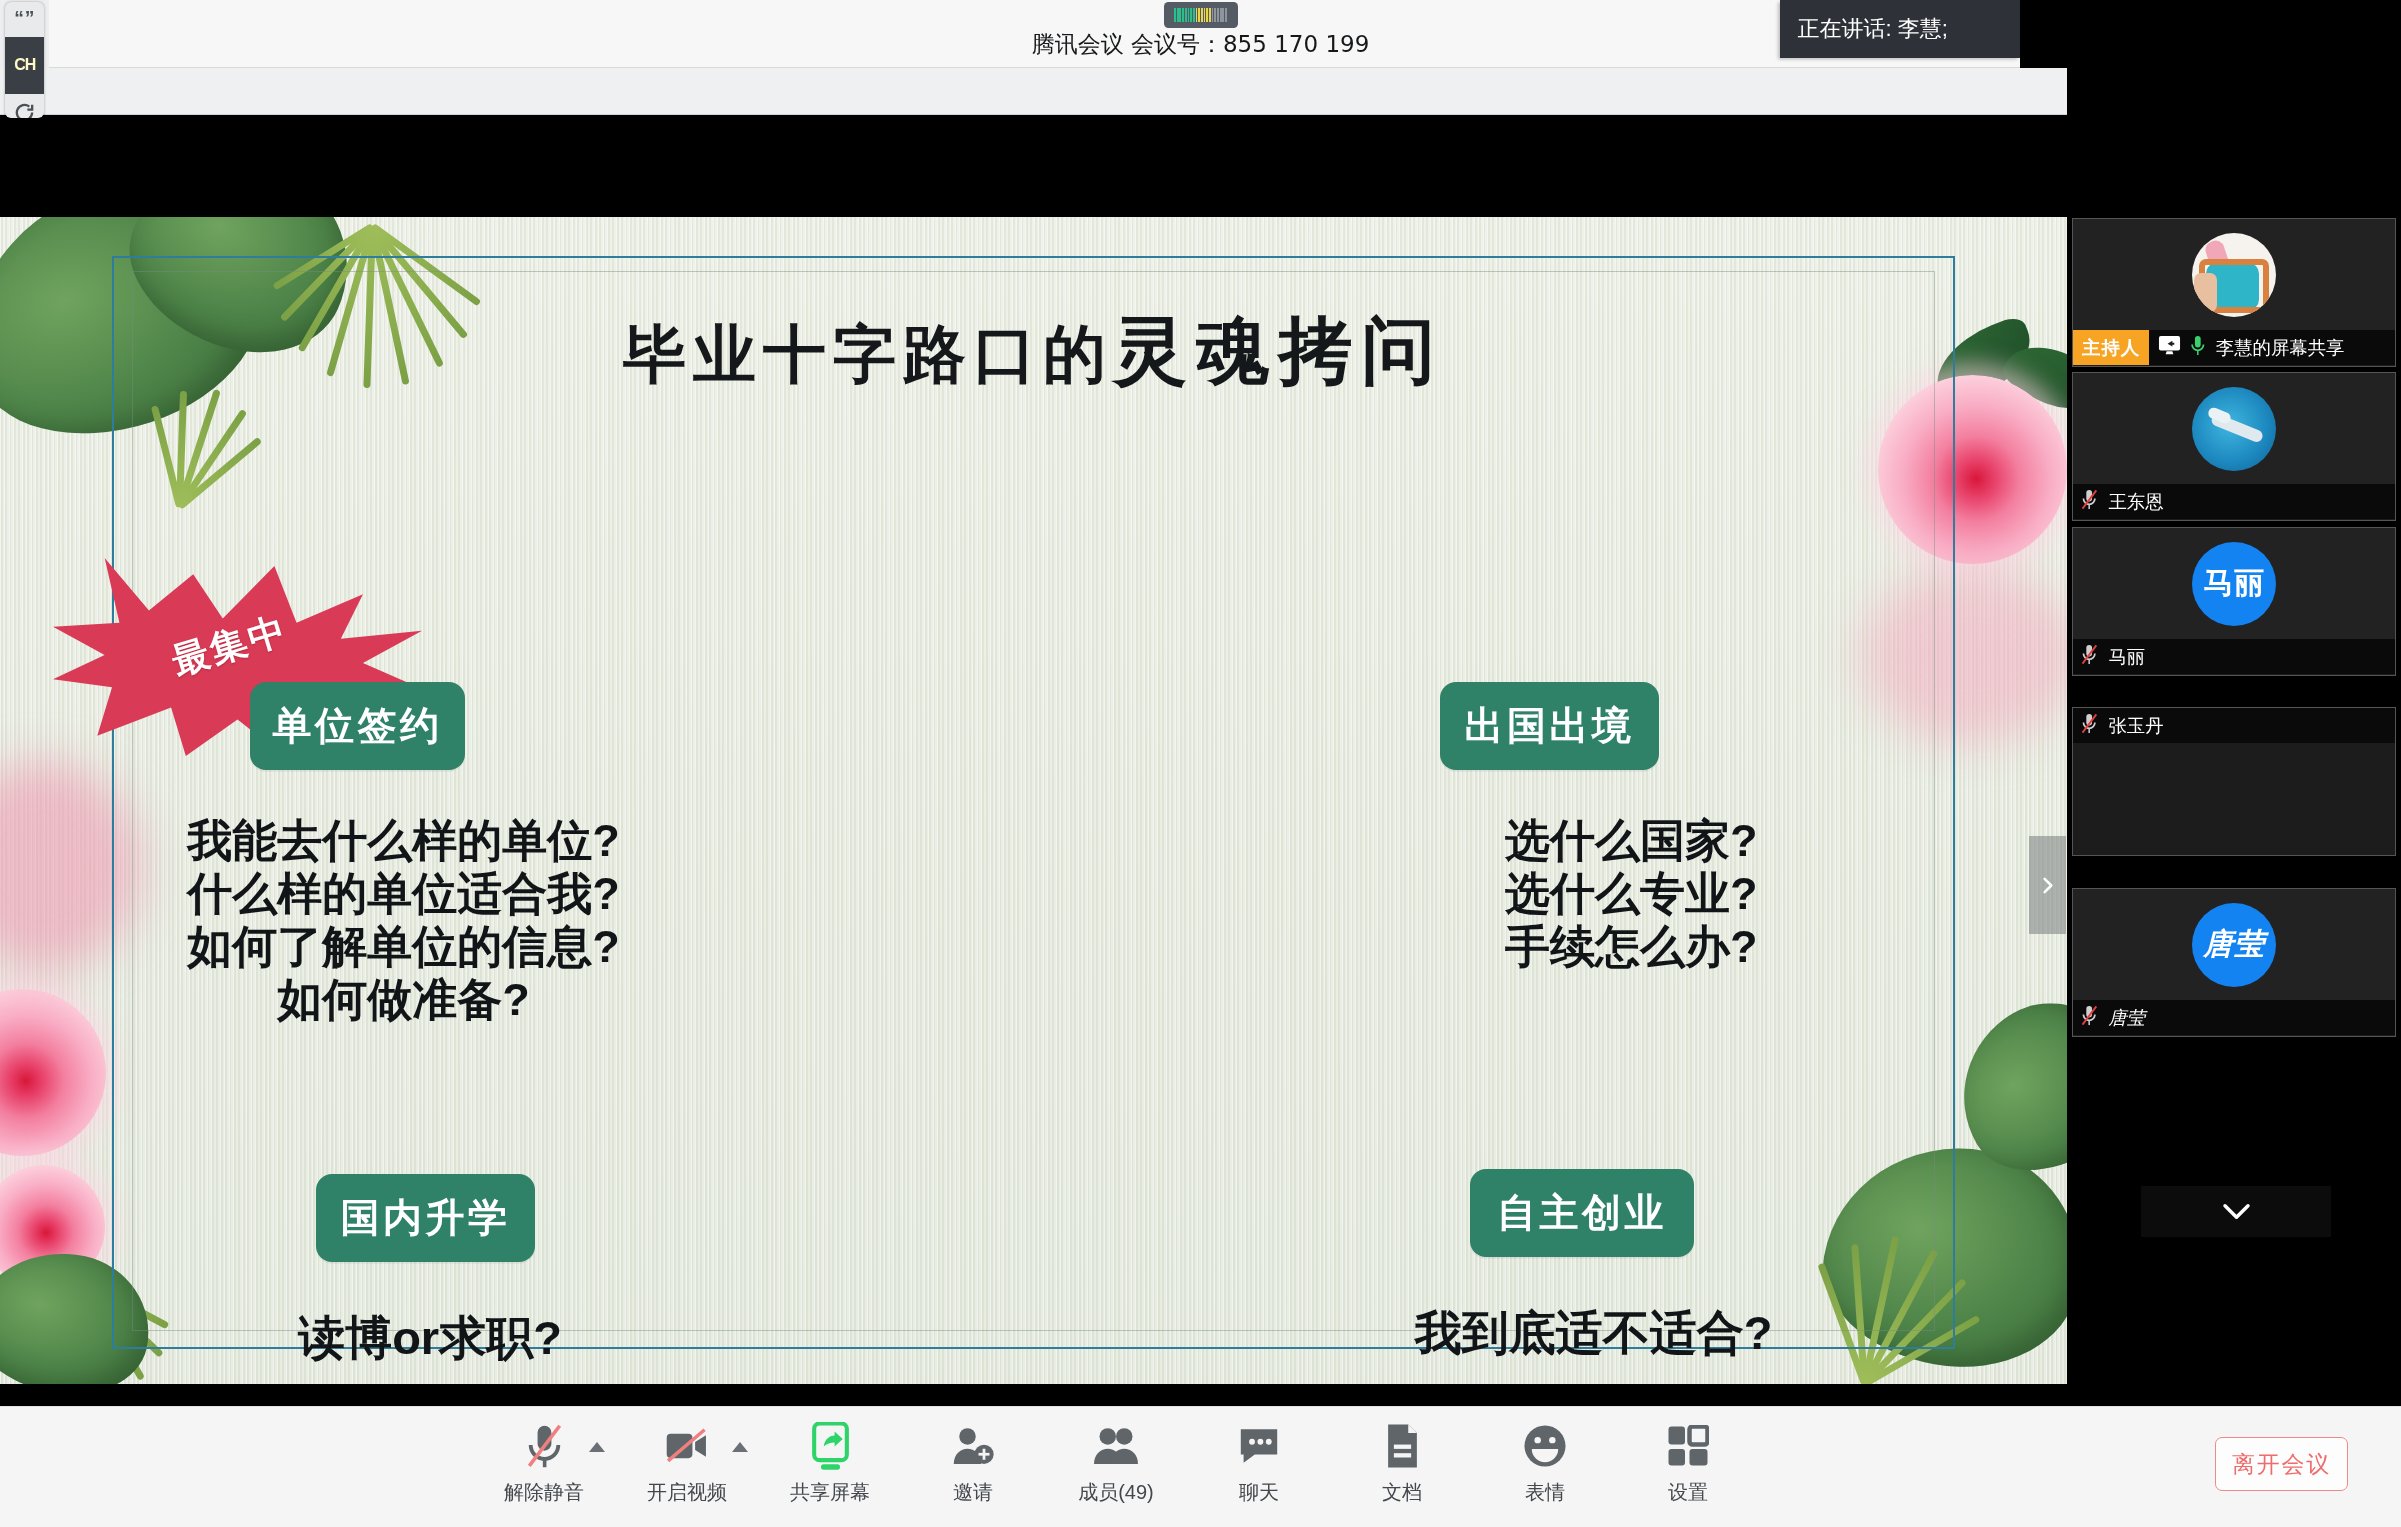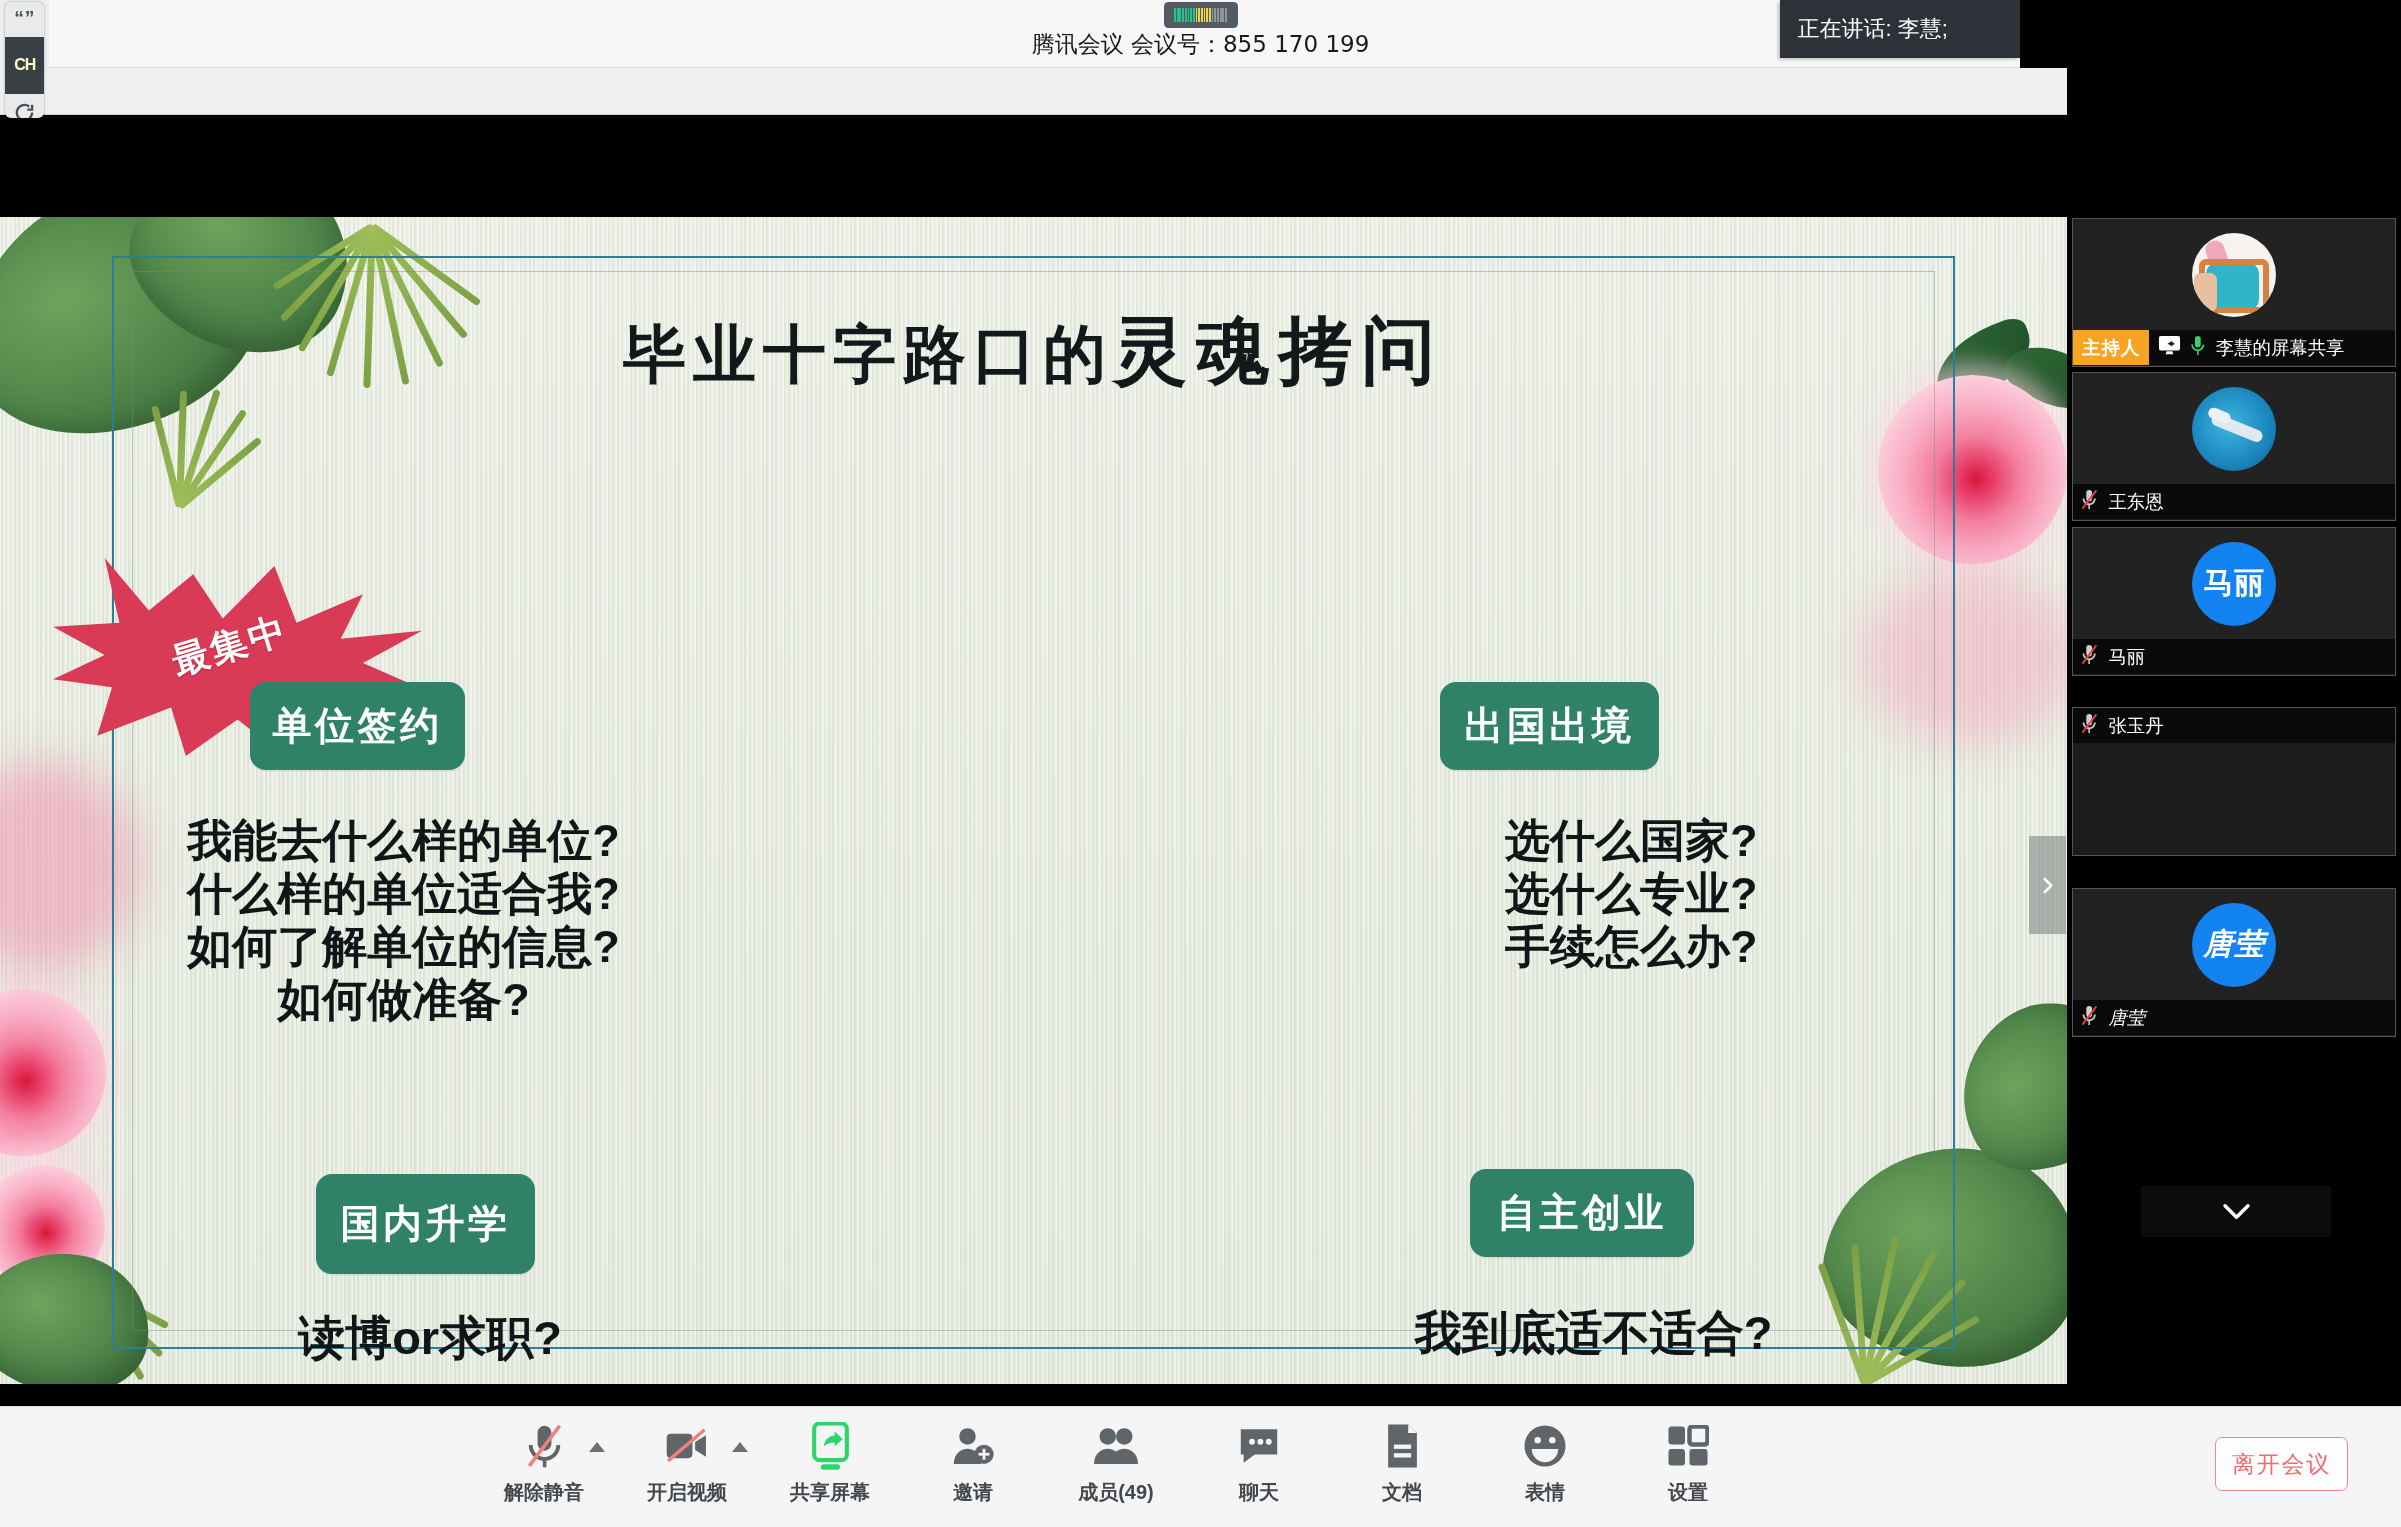--- a/index.html
+++ b/index.html
@@ -288,21 +288,21 @@
 
   
   .toolbar {
     position: absolute; bottom: 0; left: 0;
     width: 2401px; height: 121px;
     background: #f5f5f6;
     border-top: 0.9px solid #e2e3e5;
   }
   .tools {
     position: absolute; left: 492px; top: 12.3px;
-    display: flex; align-items: flex-end; gap: 39px; font-weight: bold;
+    display: flex; align-items: flex-end; gap: 39px;
   }
   .tool {
     width: 104px;
     display: flex; flex-direction: column; align-items: center;
     position: relative;
   }
   .tool-icon {
     height: 54px; display: flex; align-items: center; justify-content: center;
   }
   .tool-label {
@@ -462,21 +462,21 @@
     <div class="qblock" style="left:140px; top:597px; width:527px; text-align:center; font-size:45px;">我能去什么样的单位?
 什么样的单位适合我?
 如何了解单位的信息?
 如何做准备?</div>
 
     <div class="pill" style="left:1440px; top:465px; width:219px; height:88px; font-size:39px;">出国出境</div>
     <div class="qblock" style="left:1505px; top:597px; width:474px; text-align:left; font-size:45px;">选什么国家?
 选什么专业?
 手续怎么办?</div>
 
-    <div class="pill" style="left:316px; top:957px; width:219px; height:100px; font-size:39px;font-family:Liberation Serif, serif;">国内升学</div>
+    <div class="pill" style="left:316px; top:957px; width:219px; height:88px; font-size:39px;font-family:Liberation Serif, serif;">国内升学</div>
     <div class="qblock" style="left:263px; top:1093px; width:334px; text-align:center; font-size:47px;">读博or求职?</div>
 
     <div class="pill" style="left:1470px; top:952px; width:224px; height:88px; font-size:39px;">自主创业</div>
     <div class="qblock" style="left:1396px; top:1088px; width:395px; text-align:center; font-size:47px;">我到底适不适合?</div>
   </div>
 
   <div class="stage-collapse">
     <svg width="23" height="37" viewBox="0 0 24 24" fill="none" stroke="#ffffff" stroke-width="2.6" stroke-linecap="round" stroke-linejoin="round">
       <path d="M9 5l7 7-7 7"></path>
     </svg>

